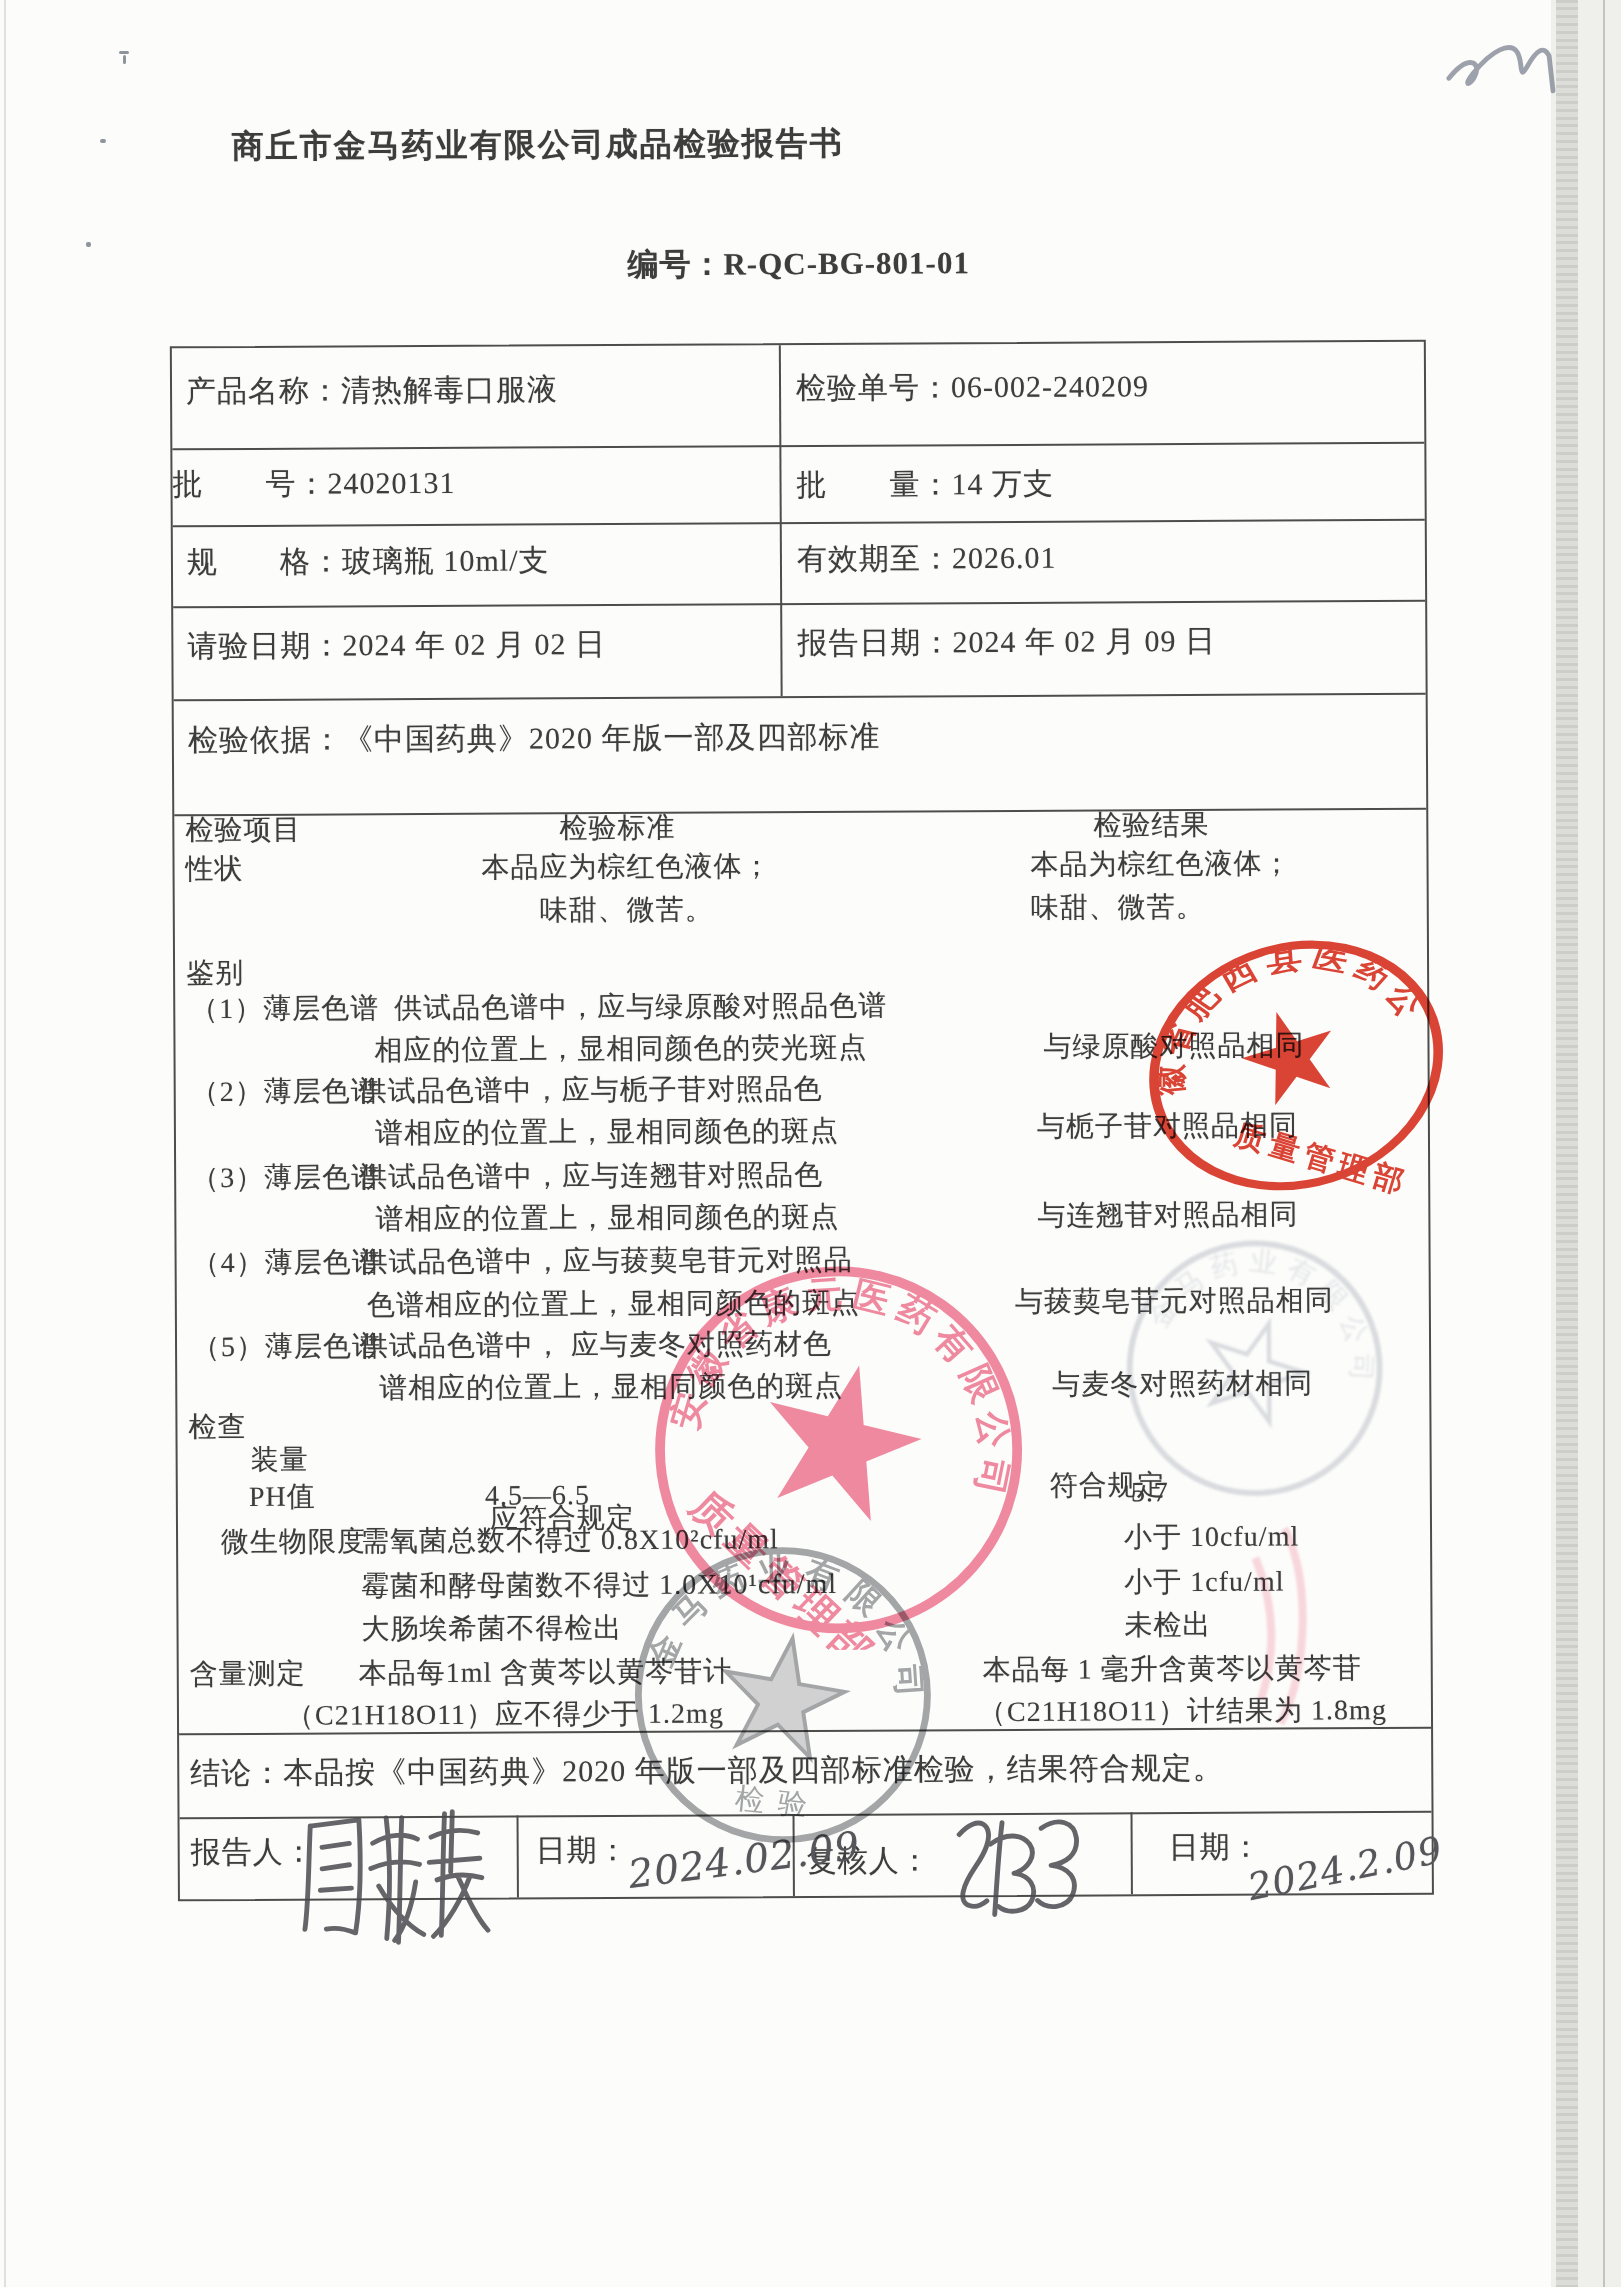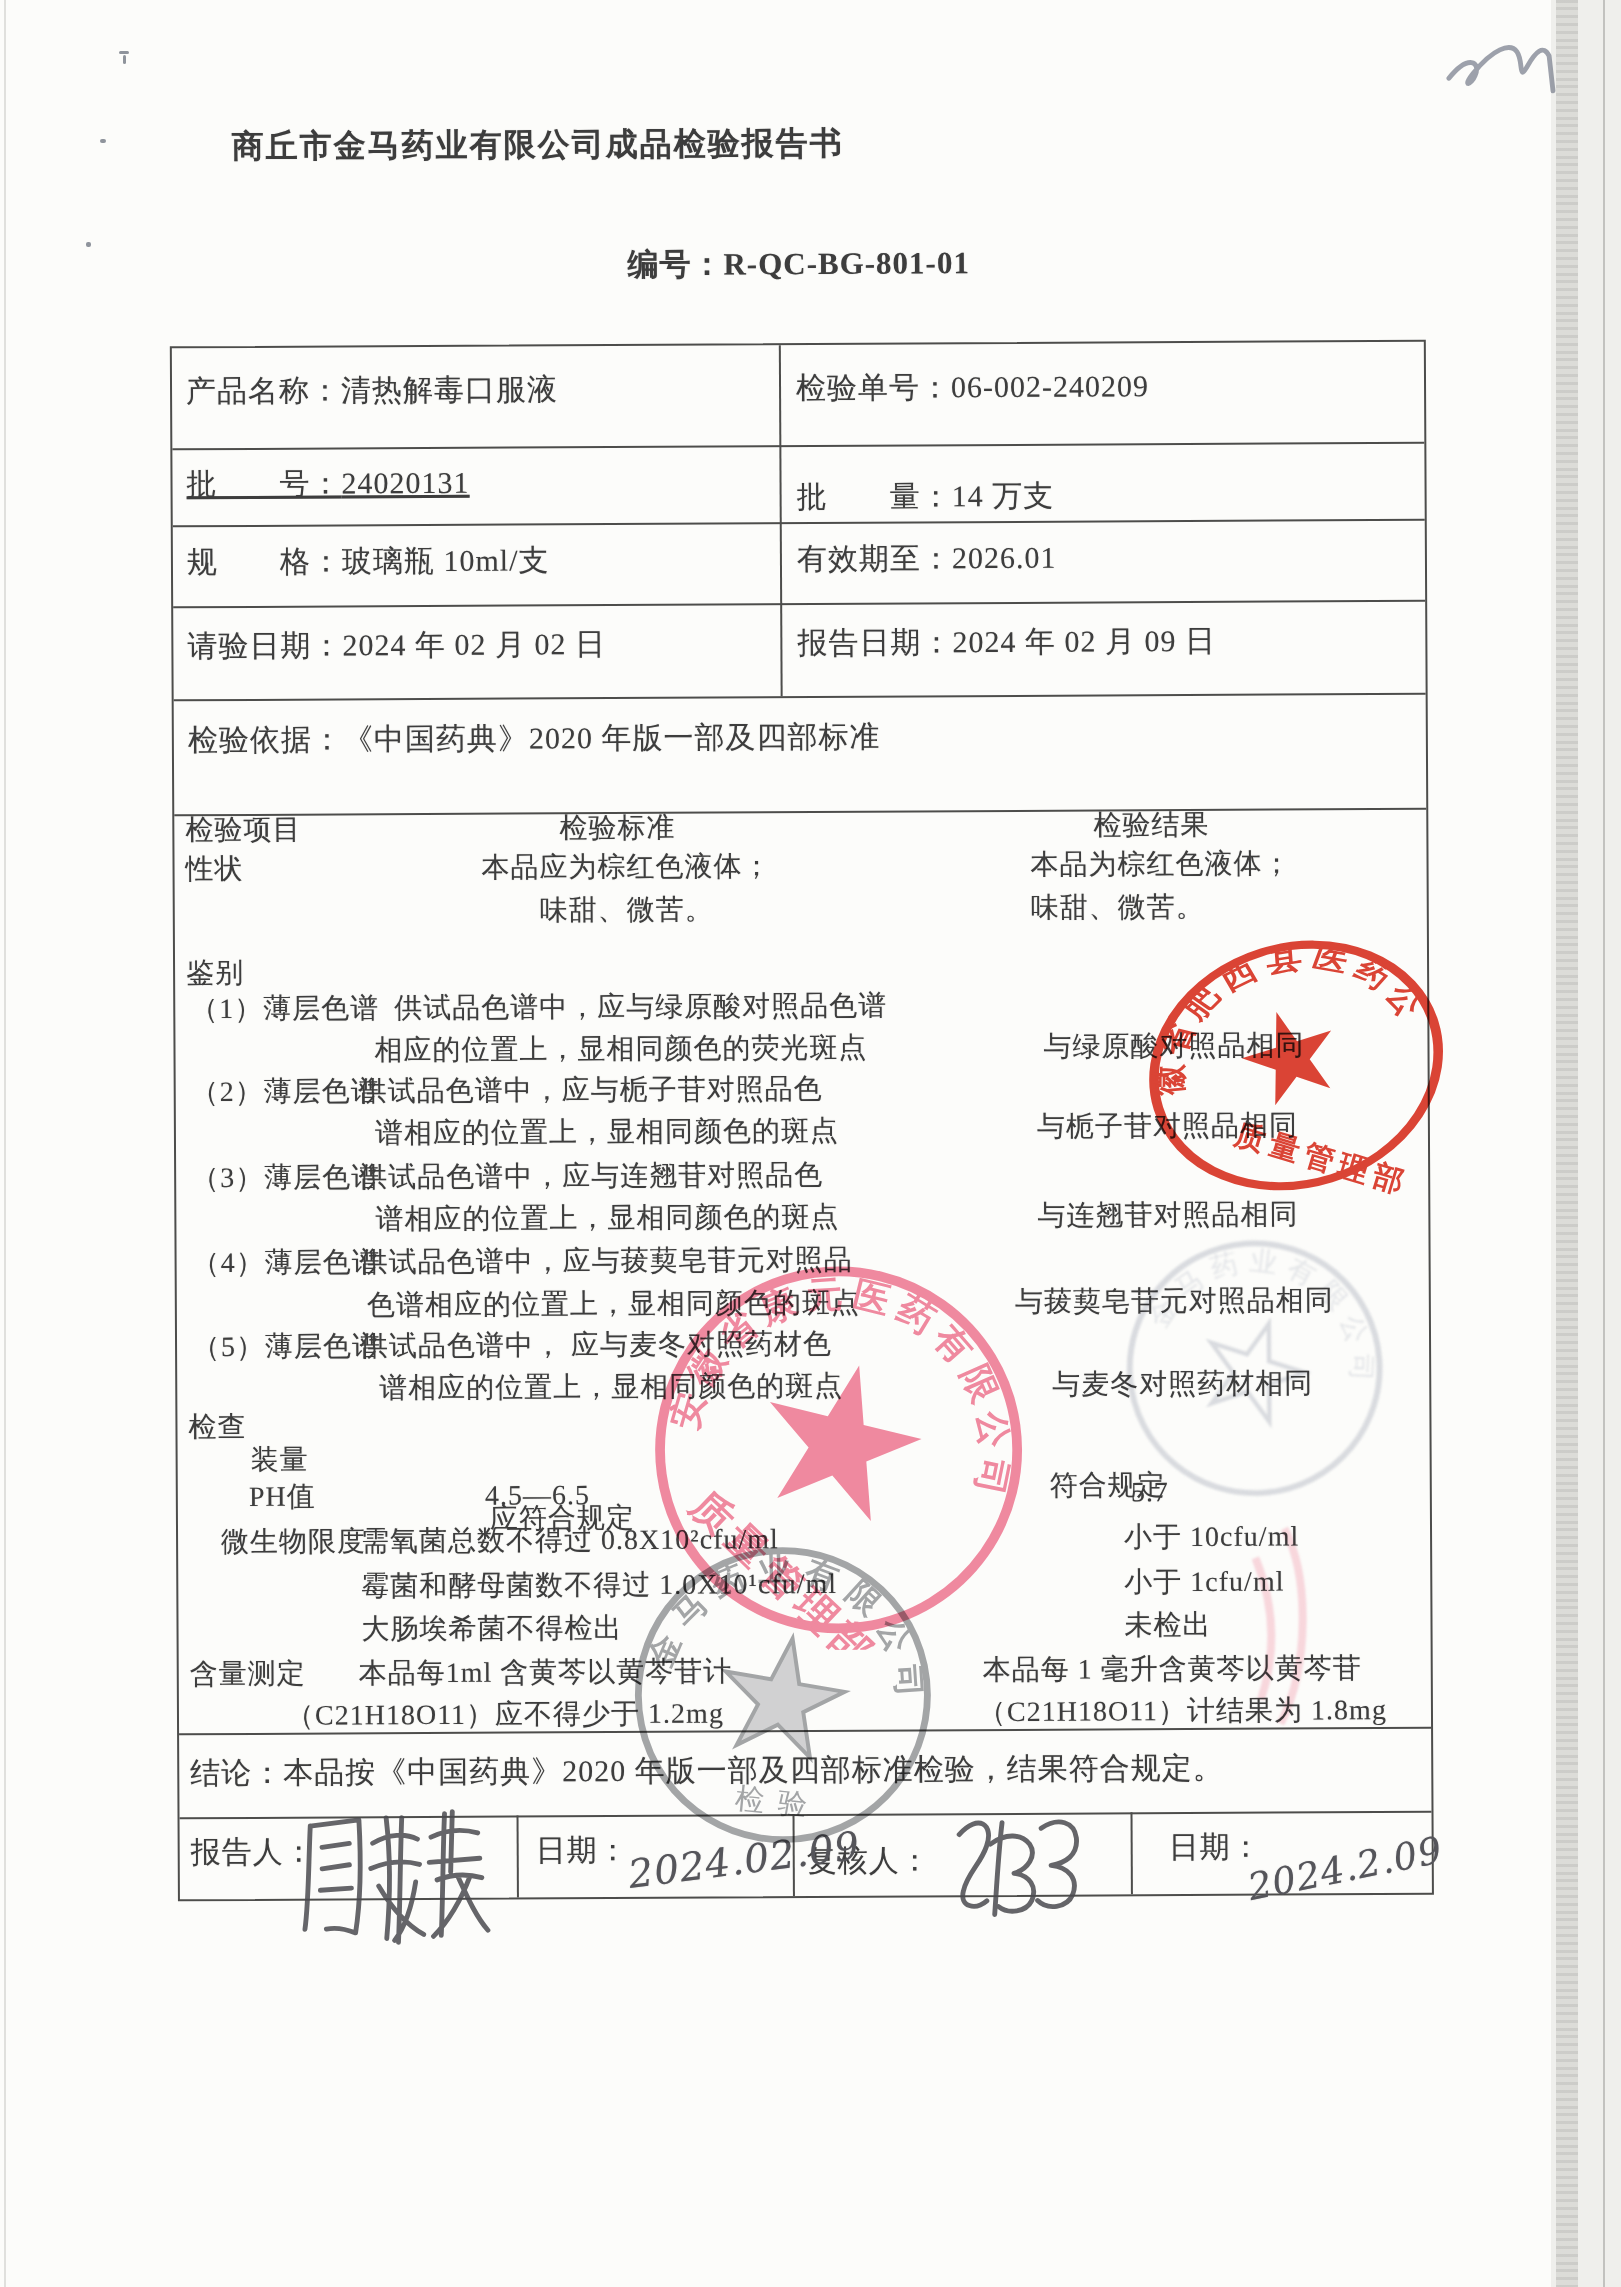--- a/index.html
+++ b/index.html
@@ -40,22 +40,22 @@
     <div class="hline" style="top:1385px;"></div>
     <div class="hline" style="top:1469px;"></div>
     <div class="vline" style="left:607px;top:0;height:351px;"></div>
     <div class="vline" style="left:337px;top:1469px;height:82px;"></div>
     <div class="vline" style="left:613px;top:1469px;height:82px;"></div>
     <div class="vline" style="left:951px;top:1469px;height:82px;"></div>
   </div>
 
   <div class="t info" style="left:190px;top:371px;"><span>产品名称：</span><span>清热解毒口服液</span></div>
   <div class="t info" style="left:800px;top:371px;"><span>检验单号：</span><span>06-002-240209</span></div>
-  <div class="t info" style="left:190px;top:464px;text-decoration:underline;"><span>批　　号：</span><span>24020131</span></div>
-  <div class="t info" style="left:800px;top:480px;"><span>批　　量：</span><span>14 万支</span></div>
+  <div class="t info" style="left:176px;top:464px;"><span>批　　号：</span><span>24020131</span></div>
+  <div class="t info" style="left:800px;top:468px;"><span>批　　量：</span><span>14 万支</span></div>
   <div class="t info" style="left:190px;top:542px;"><span>规　　格：</span><span>玻璃瓶 10ml/支</span></div>
   <div class="t info" style="left:800px;top:542px;"><span>有效期至：</span><span>2026.01</span></div>
   <div class="t info" style="left:190px;top:626px;"><span>请验日期：</span><span>2024 年 02 月 02 日</span></div>
   <div class="t info" style="left:800px;top:626px;"><span>报告日期：</span><span>2024 年 02 月 09 日</span></div>
   <div class="t info" style="left:190px;top:720px;">检验依据：《中国药典》2020 年版一部及四部标准</div>
 
   <div class="t" style="left:187px;top:811px;">检验项目</div>
   <div class="t" style="left:561px;top:811px;">检验标准</div>
   <div class="t" style="left:1058px;top:811px;margin-left:37px;">检验结果</div>
 

